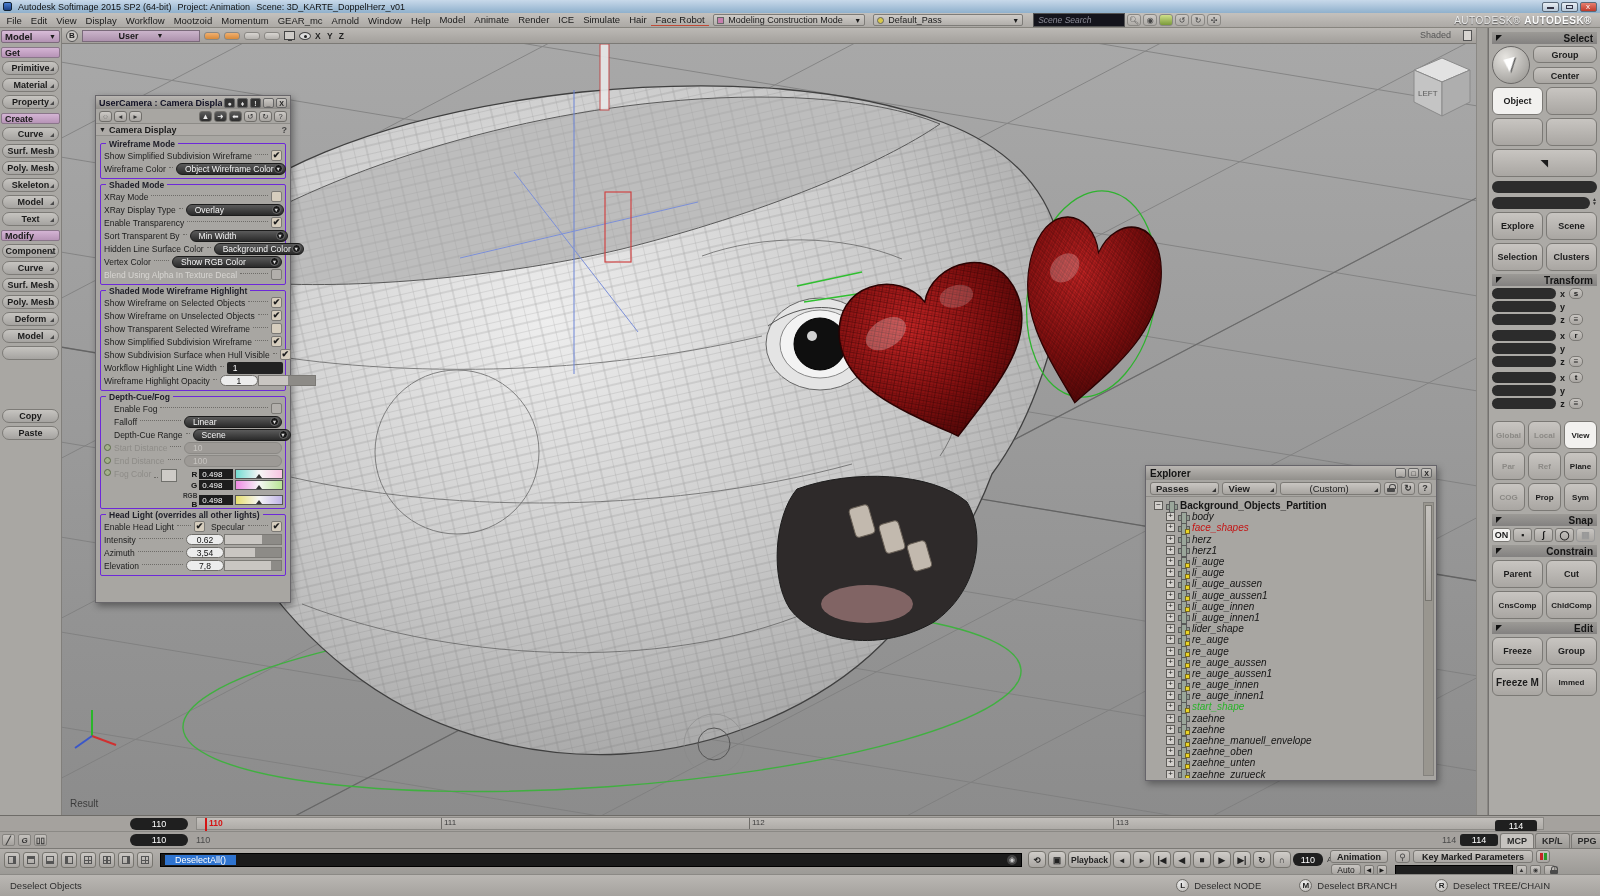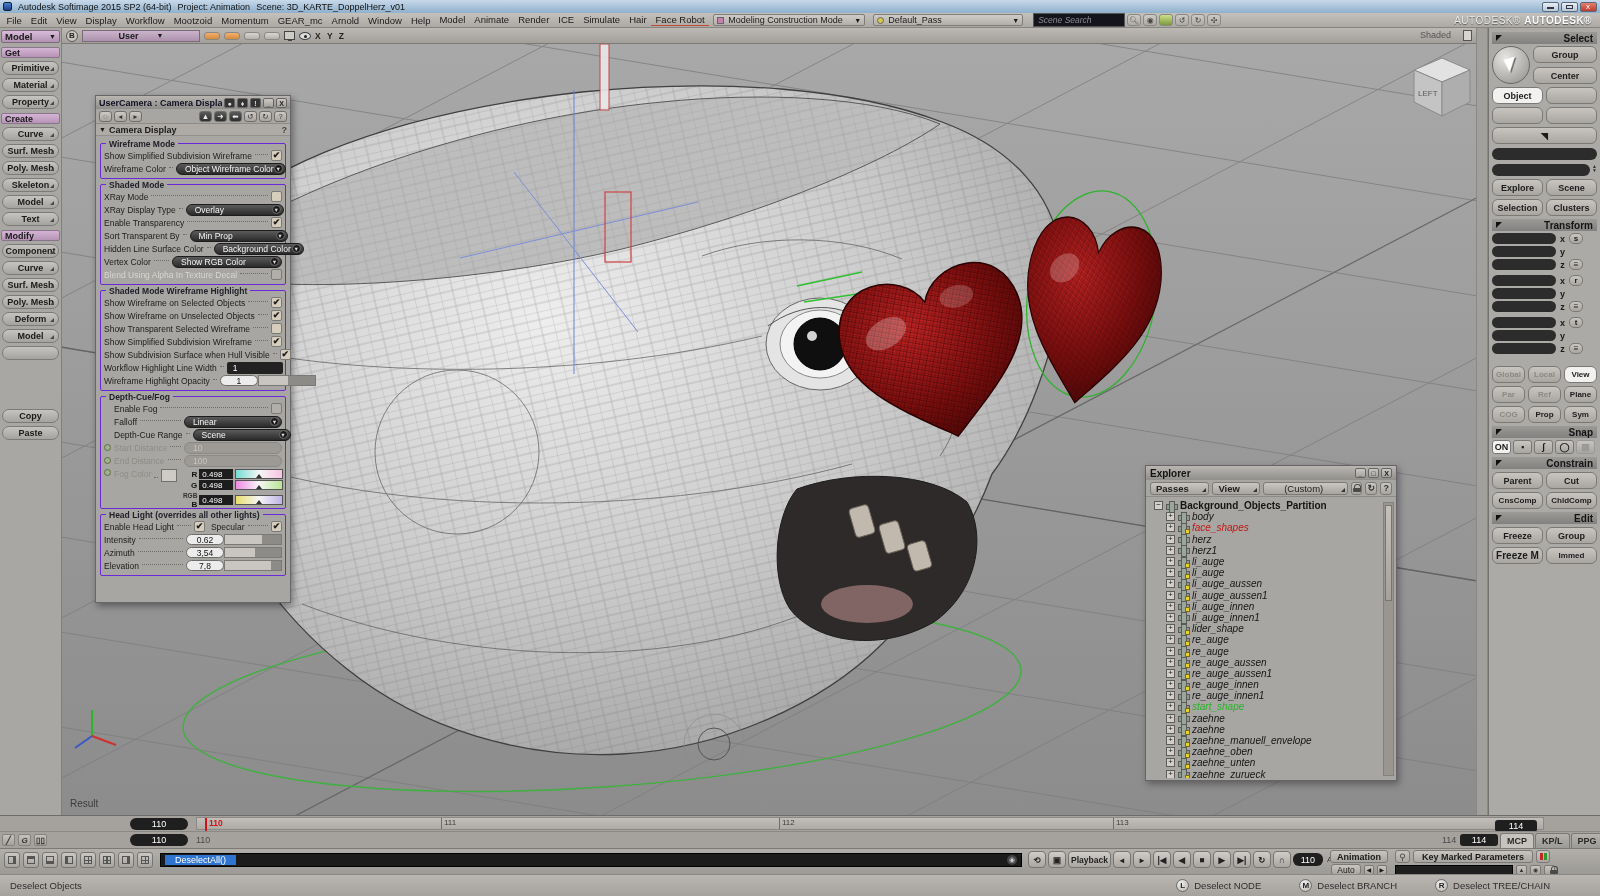--- a/index.html
+++ b/index.html
@@ -89,21 +89,21 @@
 .swatch{width:16px;height:13px;background:#cecbc7;border:1px solid #70706c;flex:none}
 .rgbgrid{display:grid;grid-template-columns:16px 34px 48px;gap:1px 2px;align-items:center;margin-left:4px}
 .rgb-l{font-weight:bold;font-size:8px;text-align:right;color:#111}
 .rgb-v{background:#1d1d1d;color:#fff;height:10px;display:flex;align-items:center;padding-left:3px;font-size:8px}
 .ramp{height:10px;border:1px solid #555;position:relative}
 .ramp::after{content:"";position:absolute;left:50%;bottom:0;border-left:3px solid transparent;border-right:3px solid transparent;border-bottom:4px solid #333;transform:translateX(-50%)}
 .ramp.r{background:linear-gradient(90deg,#74dcd2,#f6f6f6,#f8c4e2)}
 .ramp.g{background:linear-gradient(90deg,#f08ae4,#f6f6f6,#b8e694)}
 .ramp.b{background:linear-gradient(90deg,#e6de6e,#f6f6f6,#beb2e6)}
 
-.exp{left:1145px;top:465px;width:252px;height:316px;background:#a8a6a2;border:1px solid #66646a;box-shadow:2px 3px 7px rgba(0,0,0,.35)}
+.exp{left:1145px;top:465px;width:292px;height:316px;background:#a8a6a2;border:1px solid #66646a;box-shadow:2px 3px 7px rgba(0,0,0,.35)}
 .exp-title{height:14px;background:linear-gradient(#b9b6b2,#918f8b);display:flex;align-items:center;font-weight:bold;font-size:10px;padding:0 4px;gap:2px;color:#141414}
 .exp-title .t{flex:1}
 .exp-tb{height:17px;display:flex;align-items:center;gap:3px;padding:0 4px;border-bottom:1px solid #8d8b87}
 .etb{height:13px;padding:0 8px 0 5px;border:1px solid #7c7a76;border-radius:3px;background:linear-gradient(#c9c6c2,#a7a4a0);font-size:9.5px;line-height:12px;position:relative;font-weight:bold;color:#222}
 .etb::after{content:"";position:absolute;right:2px;bottom:2px;border-bottom:4px solid #333;border-left:4px solid transparent}
 .etb-ico{width:15px;height:13px;border:1px solid #7c7a76;border-radius:3px;background:linear-gradient(#c9c6c2,#a7a4a0);display:flex;align-items:center;justify-content:center;font-size:9px;color:#333;font-weight:bold}
 .lockg{position:relative;width:8px;height:8px}
 .lockg::before{content:"";position:absolute;left:1.5px;top:0;width:5px;height:4px;border:1.4px solid #4a4a4a;border-bottom:none;border-radius:3px 3px 0 0}
 .lockg::after{content:"";position:absolute;left:0;top:3.5px;width:8px;height:4.5px;background:#4a4a4a;border-radius:1px}
 .tree{position:relative;height:281px;overflow:hidden;padding:3px 14px 0 8px;font-size:10px}
@@ -118,21 +118,21 @@
 .tlabel.root{font-style:normal;font-weight:bold}
 .tlabel.red{color:#c41414}
 .tlabel.green{color:#28b428}
 .exp-scroll{position:absolute;right:2px;top:36px;bottom:4px;width:11px;background:#99968f;border:1px solid #84827e}
 .exp-thumb{position:absolute;left:1px;right:1px;top:2px;height:96px;background:linear-gradient(#c4c1bd,#a5a29e);border:1px solid #77756f}
 
 .mcp{left:1488px;top:28px;width:112px;height:803px;background:#acaaa6;border-left:1px solid #747270;padding:1px 3px;font-size:9px}
 .mcp-h{height:12px;background:linear-gradient(#9c9a96,#838180);display:flex;align-items:center;font-weight:bold;font-size:10px;color:#141414;padding:0 4px;margin:3px 0 2px}
 .mcp-h .cur{width:0;height:0;border-top:6px solid #111;border-right:6px solid transparent;margin-right:auto}
 .mrow{display:flex;gap:3px;margin-top:3px}
-.mbtn{flex:1;height:17px;background:linear-gradient(#c8c5c1,#a9a6a2);border:1px solid #7b7975;border-radius:6px;display:flex;align-items:center;justify-content:center;font-weight:bold;font-size:9px;color:#1c1c1c;white-space:nowrap}
+.mbtn{flex:1;height:28px;background:linear-gradient(#c8c5c1,#a9a6a2);border:1px solid #7b7975;border-radius:6px;display:flex;align-items:center;justify-content:center;font-weight:bold;font-size:9px;color:#1c1c1c;white-space:nowrap}
 .mbtn.active{background:#f2f1ef}
 .mbtn.dim{color:#8b8985}
 .selgrid{display:flex;gap:3px;margin-top:2px}
 .bigcur{width:38px;height:38px;border-radius:50%;background:radial-gradient(circle at 35% 30%,#e8e6e2,#8f8d89);border:1px solid #6a6866;display:flex;align-items:center;justify-content:center}
 .bigcur .pt{width:0;height:0;border-top:14px solid #fff;border-right:9px solid transparent;border-left:3px solid transparent;filter:drop-shadow(1px 1px 0 #555);transform:rotate(-15deg)}
 .selcol{flex:1;display:flex;flex-direction:column;gap:4px;justify-content:center}
 .darkfield{height:12px;background:#2c2c2c;border-radius:6px;margin-top:4px}
 .updn{display:flex;flex-direction:column;font-size:5px;color:#333;line-height:4px;justify-content:center}
 .t-row{display:flex;align-items:center;gap:2px;margin-top:2px}
 .t-pill{width:64px;height:11px;background:#2c2c2c;border-radius:6px}
@@ -492,21 +492,21 @@
         </div>
       <div class="prow">
           <span class="plabel">Enable Transparency</span>
           <span class="dots"></span>
           <span class="chk on"></span>
         </div>
       <div class="prow">
           <span class="plabel">Sort Transparent By</span>
           <span class="dots"></span>
           <span class="ddl">
-            <span>Min Prop</span>
+            <span>Min Width</span>
             <span class="arr">▼</span>
           </span>
         </div>
       <div class="prow">
           <span class="plabel">Hidden Line Surface Color</span>
           <span class="dots"></span>
           <span class="ddl" style="min-width:90px">
             <span>Background Color</span>
             <span class="arr">▼</span>
           </span>
@@ -1017,21 +1017,21 @@
     <span class="mbtn" style="font-size:10px">Freeze M</span>
     <span class="mbtn" style="font-size:8px">Immed</span>
   </div>
 </div>
 
 <div class="abs rulerrow">
   <span class="framepill">110</span>
   <div class="ruler">
     <span class="playhead">110</span>
     <span class="tick" style="left:244px">111</span>
-    <span class="tick" style="left:582px">112</span>
+    <span class="tick" style="left:552px">112</span>
     <span class="tick" style="left:916px">113</span>
     <span class="endpill">114</span>
   </div>
 </div>
 
 <div class="abs row2">
   <span class="r2icons">
     <span class="r2i">╱</span>
     <span class="r2i"><i style="font-style:italic">G</i></span>
     <span class="r2i">▯▯</span>

